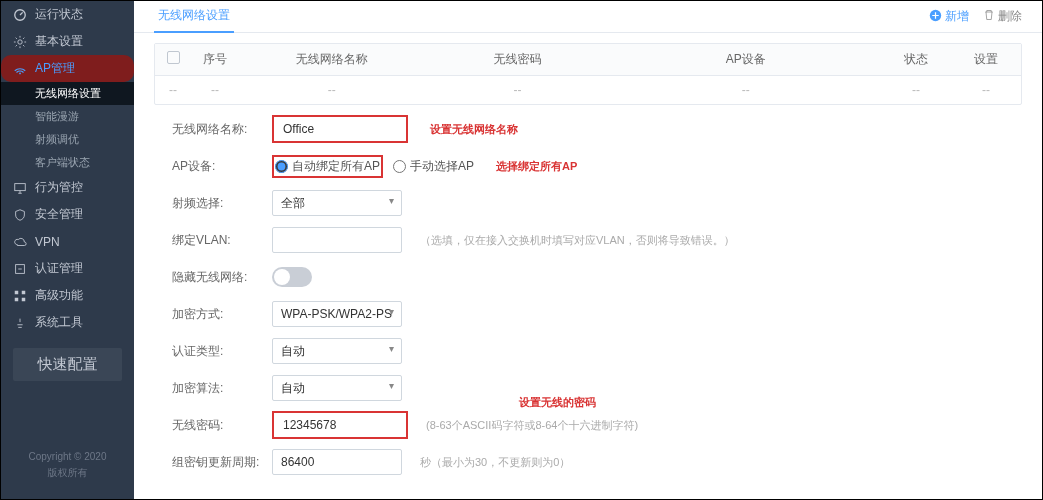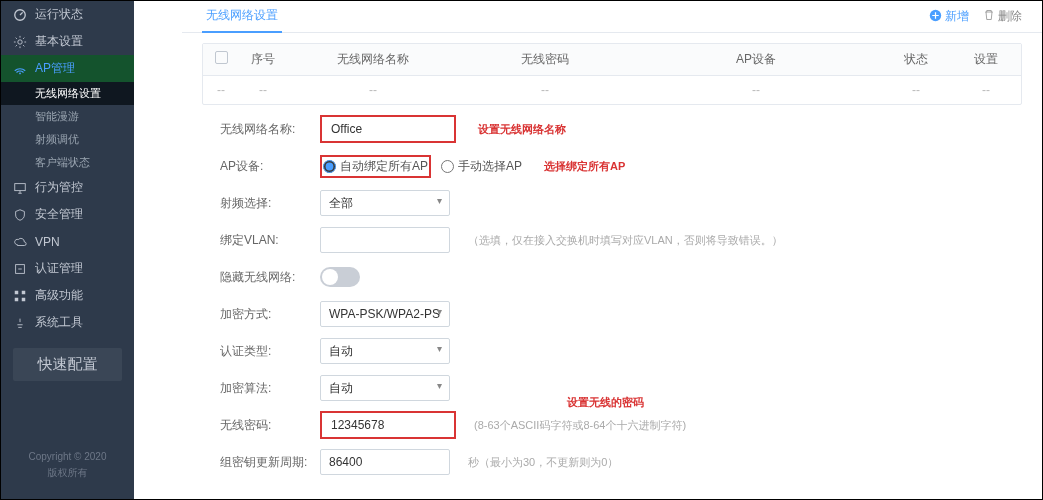--- a/index.html
+++ b/index.html
@@ -1,22 +1,22 @@
 <!DOCTYPE html>
 <html><head>
 <meta charset="utf-8">
 <style>
 * { margin: 0; padding: 0; box-sizing: border-box; }
 body { font-family: "Microsoft YaHei", Arial, sans-serif; font-size: 12px; color: #333; background: #fff; width: 1043px; height: 500px; overflow: hidden; border: 1px solid #000; }
-.app { display: flex; height: 100%; gap: 48px; }
+.app { display: flex; height: 100%; }
 
 
 .sidebar { width: 133px; background: #2e3a4b; color: #c2c8d2; display: flex; flex-direction: column; }
 .side-item { display: flex; align-items: center; height: 27px; padding: 0 12px; cursor: pointer; gap: 8px; }
-.side-item.active { background: #14532d; color: #4a9eff; }
+.side-item.active { background: #7f1d1d; color: #4a9eff; border-radius: 10px; }
 .side-sub { padding-left: 34px; height: 23px; display: flex; align-items: center; font-size: 11px; color: #9aa5b1; cursor: pointer; }
 .side-sub.active { background: #0f1720; color: #fff; }
 .side-icon { width: 14px; height: 14px; display: inline-flex; align-items: center; justify-content: center; }
 .quick-btn { margin: 12px 12px 0 12px; background: #3a4656; color: #c2c8d2; text-align: center; padding: 7px 0; border-radius: 2px; cursor: pointer; font-size: 15px; }
 .sidebar-footer { margin-top: auto; text-align: center; font-size: 10px; color: #6d7787; padding: 12px 0 18px; line-height: 1.6; }
 
 
 .main { flex: 1; display: flex; flex-direction: column; background: #fff; overflow: hidden; }
 .tabs { display: flex; align-items: center; border-bottom: 1px solid #e5e9ef; padding: 0 20px; height: 32px; }
 .tab { padding: 0 4px; height: 32px; display: flex; align-items: center; color: #4a9eff; border-bottom: 2px solid #4a9eff; font-size: 12px; }

